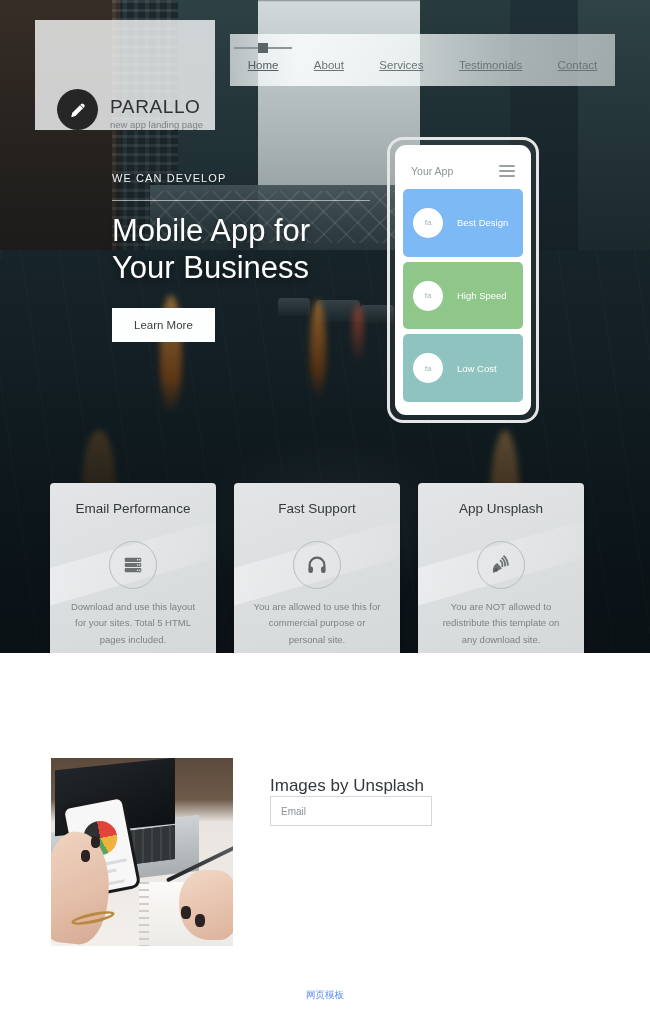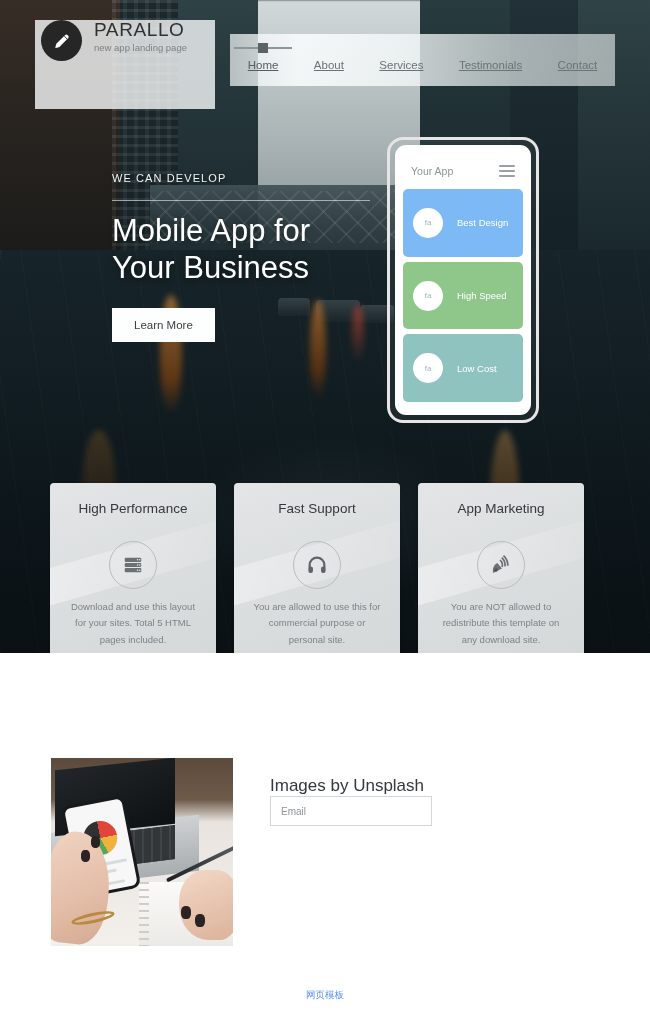--- a/index.html
+++ b/index.html
@@ -96,23 +96,23 @@
   .c1 { left: 316px; top: 300px; width: 44px; height: 22px; }
   .c2 { left: 360px; top: 305px; width: 34px; height: 18px; }
   .c3 { left: 278px; top: 298px; width: 32px; height: 18px; }
   .hero-dark-overlay {
     position: absolute; inset: 0;
     background: linear-gradient(180deg, rgba(12,22,26,.10) 0%, rgba(10,18,22,.38) 55%, rgba(8,14,18,.55) 100%);
   }
 
   
   .brand-panel {
-    position: absolute; left: 35px; top: 20px; width: 180px; height: 89px;
+    position: absolute; left: 35px; top: 20px; width: 180px; height: 110px;
     background: rgba(248,250,250,.80);
-    display: flex; align-items: flex-start; padding-left: 6px;
+    display: flex; align-items: flex-end; padding-left: 22px;
   }
   .brand-mark {
     width: 41px; height: 41px; border-radius: 50%;
     background: #262626; flex: 0 0 41px;
     display: flex; align-items: center; justify-content: center;
   }
   .brand-mark svg { display: block; }
   .brand-text { margin-left: 12px; }
   .brand-title {
     font-size: 19px; letter-spacing: .6px; color: #2f3235; line-height: 1.05;
@@ -421,21 +421,21 @@
         <a class="nav-item" href="#">
           <span>Contact</span>
         </a>
       </div>
     </nav>
   </div>
 
   <div class="features">
 
     <div class="feat-card">
-      <div class="feat-title">High Performance</div>
+      <div class="feat-title">Email Performance</div>
       <div class="feat-icon-ring">
         <svg width="22" height="22" viewBox="0 0 24 24" aria-hidden="true">
           <rect x="3" y="4" width="18" height="4.6" rx="1.1" fill="#6b7073"></rect>
           <rect x="3" y="9.7" width="18" height="4.6" rx="1.1" fill="#6b7073"></rect>
           <rect x="3" y="15.4" width="18" height="4.6" rx="1.1" fill="#6b7073"></rect>
           <circle cx="17" cy="6.3" r=".85" fill="#e6e8e9"></circle>
             <circle cx="19.3" cy="6.3" r=".85" fill="#e6e8e9"></circle>
           <circle cx="17" cy="12" r=".85" fill="#e6e8e9"></circle>
             <circle cx="19.3" cy="12" r=".85" fill="#e6e8e9"></circle>
           <circle cx="17" cy="17.7" r=".85" fill="#e6e8e9"></circle>
@@ -451,21 +451,21 @@
         <svg width="22" height="22" viewBox="0 0 24 24" aria-hidden="true">
           <path d="M4 15v-3a8 8 0 0 1 16 0v3" fill="none" stroke="#5f6467" stroke-width="2.4"></path>
           <rect x="2.6" y="13.6" width="5" height="7.2" rx="2.2" fill="#5f6467"></rect>
           <rect x="16.4" y="13.6" width="5" height="7.2" rx="2.2" fill="#5f6467"></rect>
         </svg>
       </div>
       <div class="feat-desc">You are allowed to use this for commercial purpose or personal site.</div>
     </div>
 
     <div class="feat-card">
-      <div class="feat-title">App Marketing</div>
+      <div class="feat-title">App Unsplash</div>
       <div class="feat-icon-ring">
         <svg width="22" height="22" viewBox="0 0 24 24" aria-hidden="true">
           <path d="M3.4 20.6c-1.1-4.6.9-9.1 4.6-10.8l5.1 5.9z" fill="#6b7073"></path>
           <circle cx="6.6" cy="17.4" r="1.9" fill="#4f5457"></circle>
           <path d="M13.2 14.2A7.2 7.2 0 0 0 11 6.6" fill="none" stroke="#6b7073" stroke-width="1.9"></path>
           <path d="M16.3 13.4A10.6 10.6 0 0 0 12.8 4" fill="none" stroke="#6b7073" stroke-width="1.9"></path>
           <path d="M19.4 12.8A14 14 0 0 0 14.7 1.8" fill="none" stroke="#6b7073" stroke-width="1.9"></path>
         </svg>
       </div>
       <div class="feat-desc">You are NOT allowed to redistribute this template on any download site.</div>

